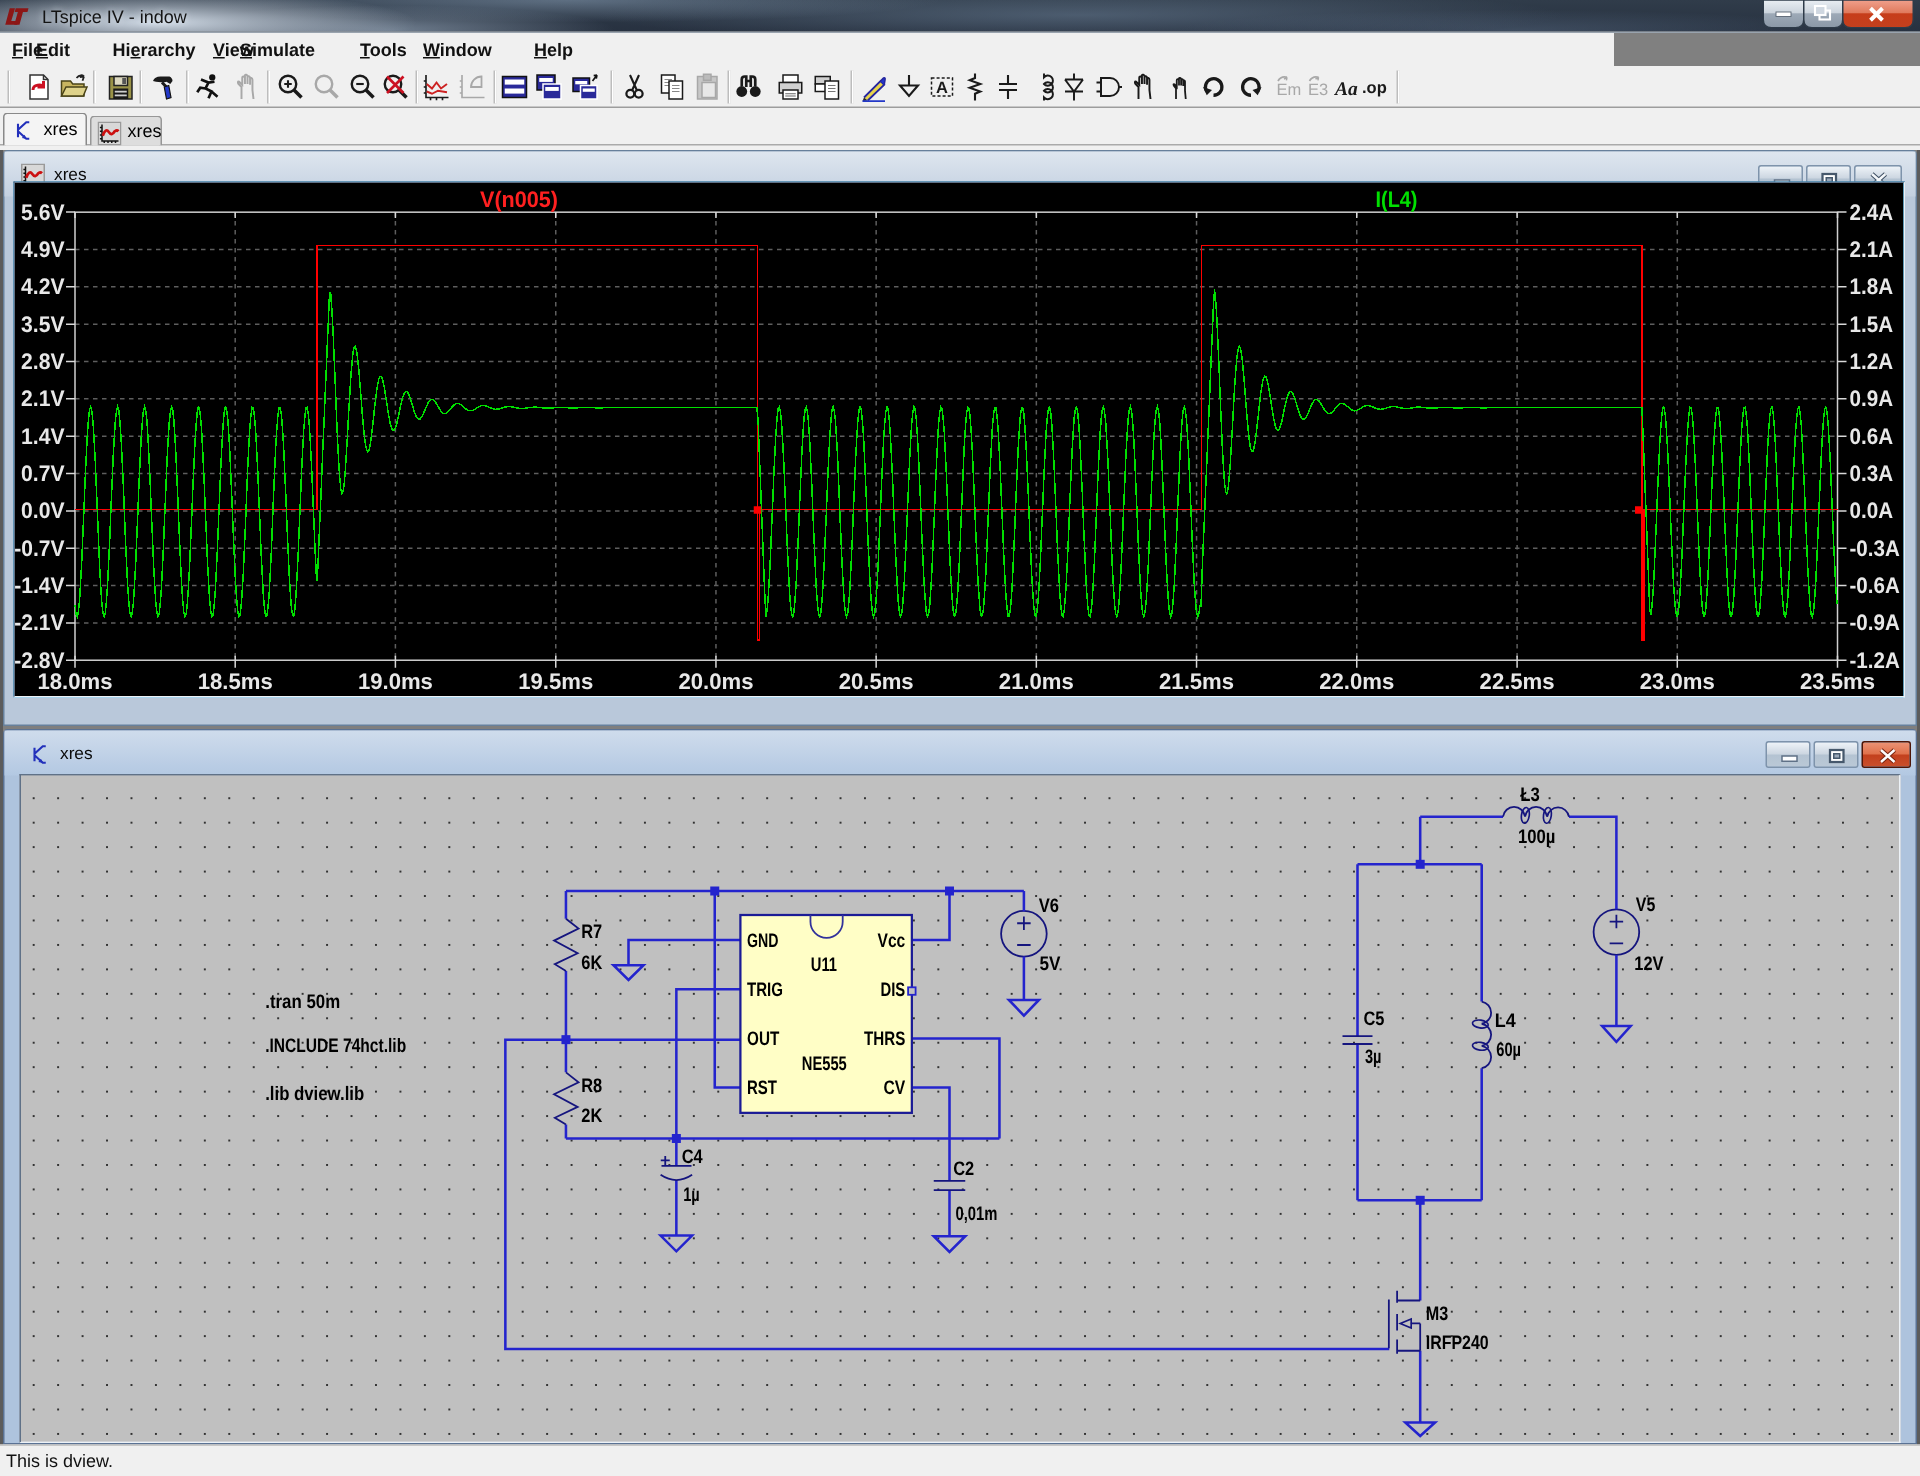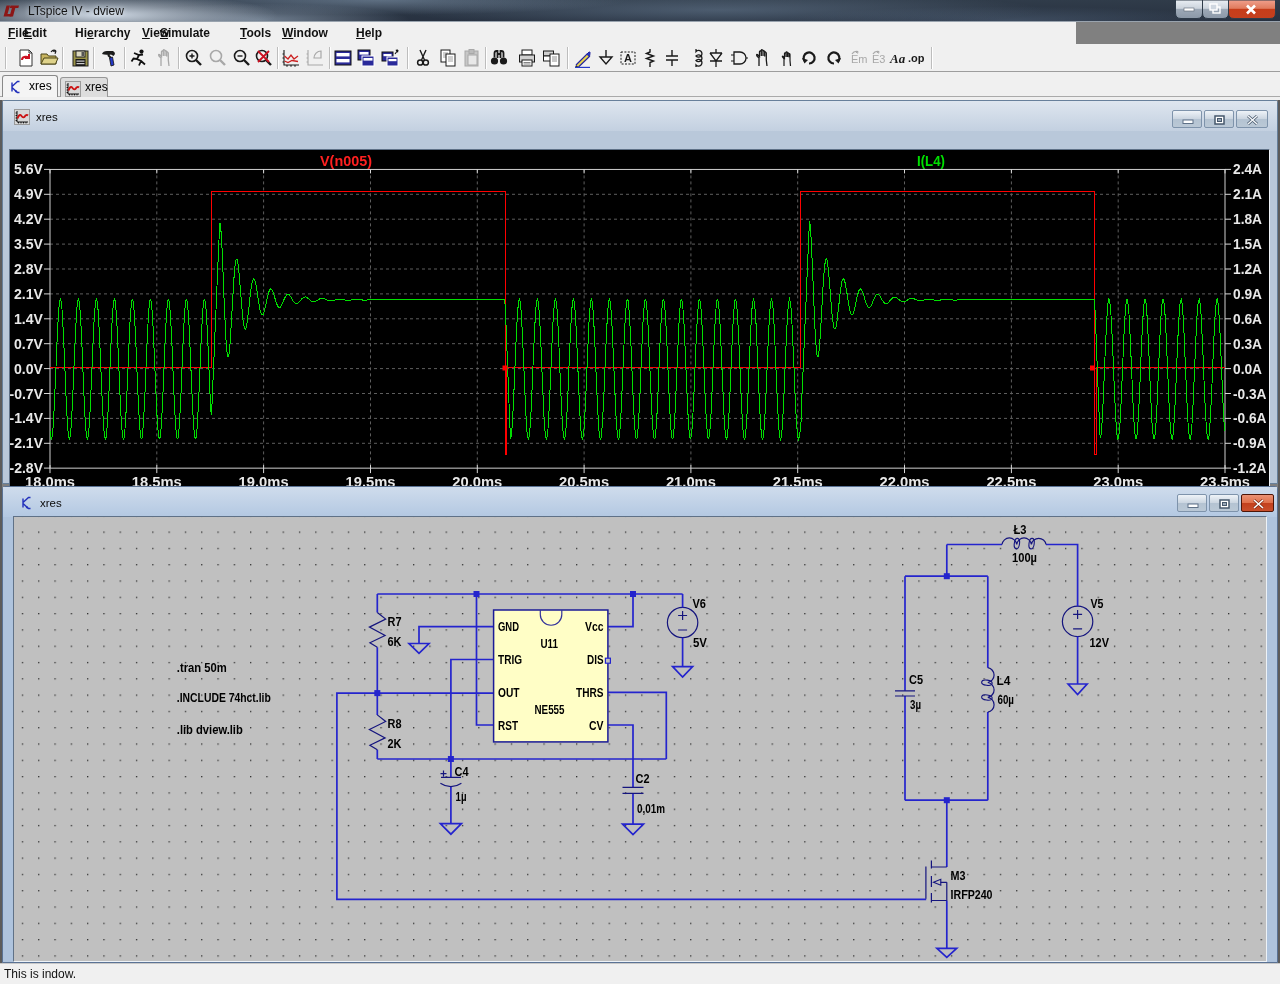--- a/index.html
+++ b/index.html
@@ -38,38 +38,38 @@
 #mdi{left:0;top:100px;width:1280px;height:864px;background:#7f7f7f;border-left:2px solid #5c5c5c;border-right:2px solid #5c5c5c;box-sizing:border-box;}
 .child{position:absolute;box-sizing:border-box;border:1px solid #67809b;border-radius:3px 3px 0 0;}
 .child .wicon{position:absolute;left:11px;top:8px;}
 .child .wname{position:absolute;left:33px;top:10px;font-size:11.5px;color:#0a0a0a;}
 .tgrad{position:absolute;left:0;top:0;width:100%;height:30px;}
 .wbtn{position:absolute;box-sizing:border-box;border:1px solid #7e93ab;border-radius:2px;}
 .wbtn svg{position:absolute;left:0;top:0;}
 
 #wwave{left:2px;top:100px;width:1276px;height:384px;background:#b9c8da;}
 #wwave .tgrad{background:linear-gradient(#dee6ef,#c3d0e0);}
-#wwave-client{left:6px;top:48px;width:1261px;height:344px;background:#0ea5e9;box-sizing:border-box;border:1px solid #5f7187;border-right-color:#edf2f7;border-bottom-color:#edf2f7;}
+#wwave-client{left:6px;top:20px;width:1261px;height:344px;background:#0ea5e9;box-sizing:border-box;border:1px solid #5f7187;border-right-color:#edf2f7;border-bottom-color:#edf2f7;}
 
 #wsch{left:2px;top:486px;width:1276px;height:477px;background:#aec3dd;border-color:#5a7294;}
 #wsch .tgrad{background:linear-gradient(#cfdcec,#b3c8e2);}
 #wsch-client{left:10px;top:29px;width:1254px;height:446px;background:#c0c0c0;box-sizing:border-box;border:1px solid #5f7187;border-right-color:#edf2f7;border-bottom-color:#edf2f7;}
 
 #statusbar{left:0;top:963px;width:1280px;height:21px;background:#f0f0f0;border-top:1px solid #c8c8c8;box-sizing:border-box;}
 #statusbar span{position:absolute;left:4px;top:3px;font-size:12px;color:#111;}
 </style>
 </head>
 <body>
 <div class="abs" id="titlebar">
 
  <svg class="abs" id="lt-logo" style="left:2px;top:5px" width="18" height="12" viewBox="0 0 18 12">
    <path d="M4.5 0.5 L8 0.5 L5.5 9 L10 9 L9.5 11.5 L1.5 11.5 Z" fill="#8c1616"></path>
    <path d="M8.5 0.5 L17 0.5 L16.3 3 L13.3 3 L11 11.5 L7.5 11.5 L9.9 3 L7.8 3 Z" fill="#8c1616"></path>
  </svg>
- <span class="abs" id="title-text">LTspice IV - dview</span>
+ <span class="abs" id="title-text">LTspice IV - indow</span>
 
  <svg class="abs" style="left:1175px;top:0" width="101" height="19" viewBox="0 0 101 19">
    <defs>
      <linearGradient id="cbg" x1="0" y1="0" x2="0" y2="1">
        <stop offset="0" stop-color="#e9eef3"></stop>
           <stop offset="0.45" stop-color="#ccd4dd"></stop>
        <stop offset="0.5" stop-color="#9da9b7"></stop>
           <stop offset="1" stop-color="#8b98a7"></stop>
      </linearGradient>
      <linearGradient id="cbr" x1="0" y1="0" x2="0" y2="1">
@@ -466,14 +466,14 @@
 <text x="950.5" y="880.3" fill="#000000" font-family="Liberation Sans,sans-serif" font-weight="bold" font-size="13px" textLength="15" lengthAdjust="spacingAndGlyphs">M3</text>
 <text x="950.5" y="899.2" fill="#000000" font-family="Liberation Sans,sans-serif" font-weight="bold" font-size="13px" textLength="42" lengthAdjust="spacingAndGlyphs">IRFP240</text>
 <text x="176.8" y="672.3" fill="#000000" font-family="Liberation Sans,sans-serif" font-weight="bold" font-size="13px" textLength="50" lengthAdjust="spacingAndGlyphs">.tran 50m</text>
 <text x="176.8" y="701.5" fill="#000000" font-family="Liberation Sans,sans-serif" font-weight="bold" font-size="13px" textLength="94" lengthAdjust="spacingAndGlyphs">.INCLUDE 74hct.lib</text>
 <text x="176.8" y="733.5" fill="#000000" font-family="Liberation Sans,sans-serif" font-weight="bold" font-size="13px" textLength="66" lengthAdjust="spacingAndGlyphs">.lib dview.lib</text>
       </svg>
  </div>
 </div>
 
 <div class="abs" id="statusbar">
-    <span>This is indow.</span>
+    <span>This is dview.</span>
   </div>
 
 </body></html>

